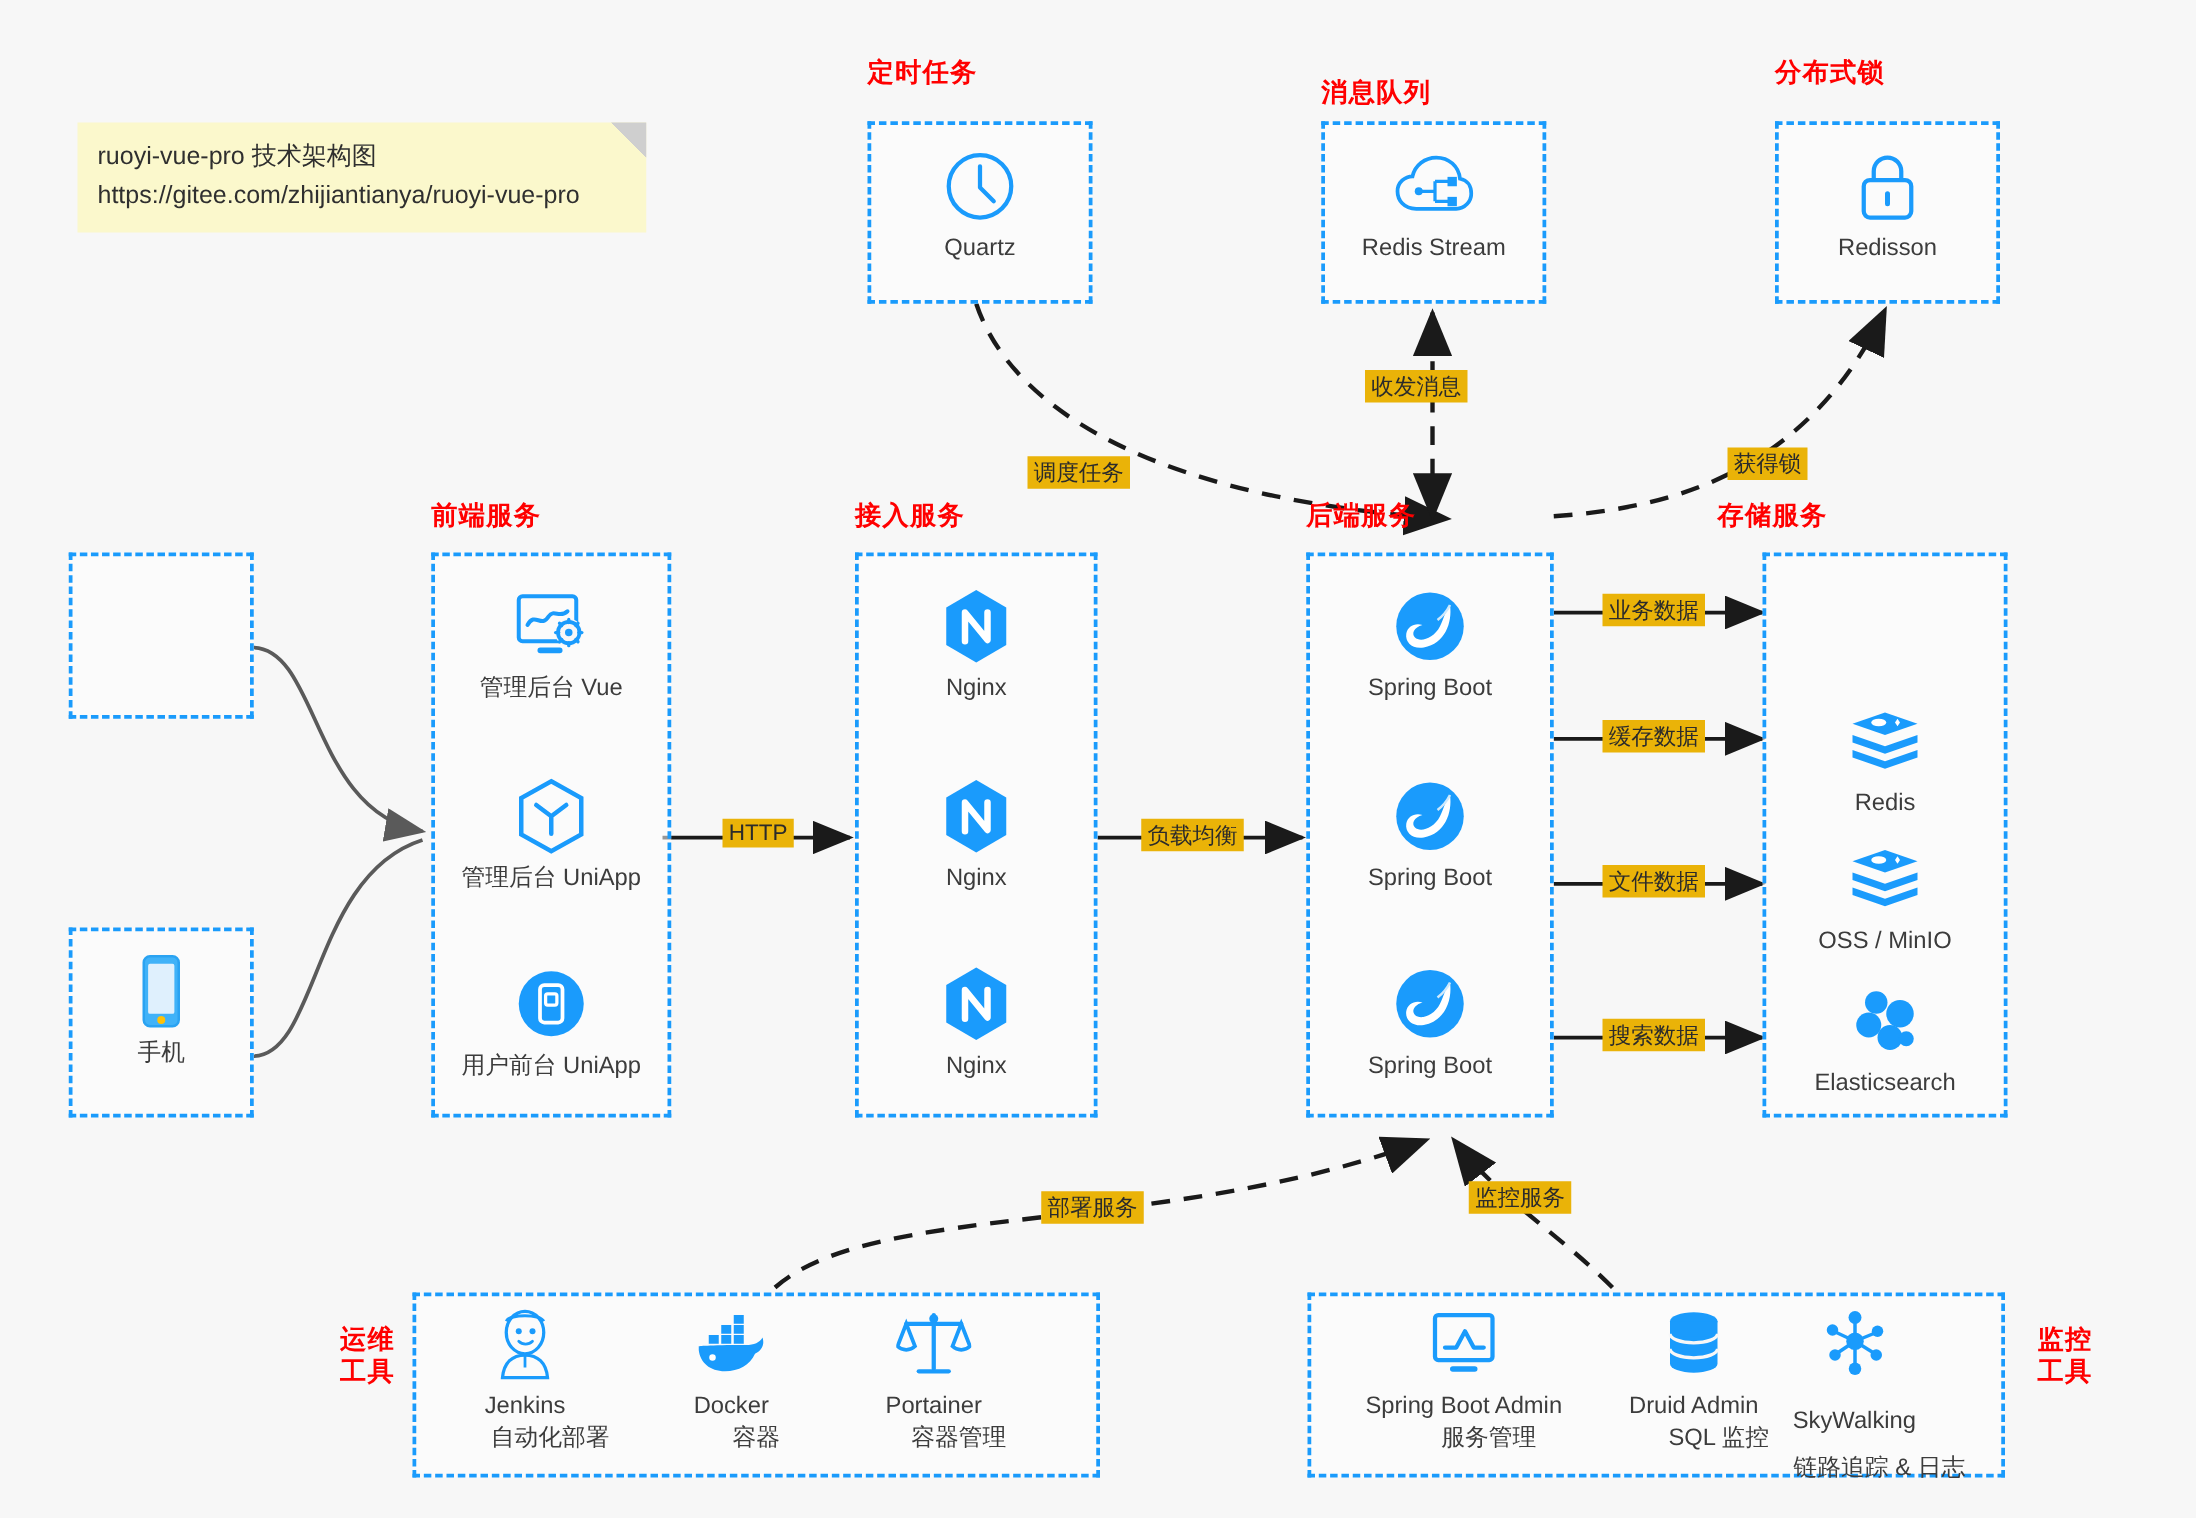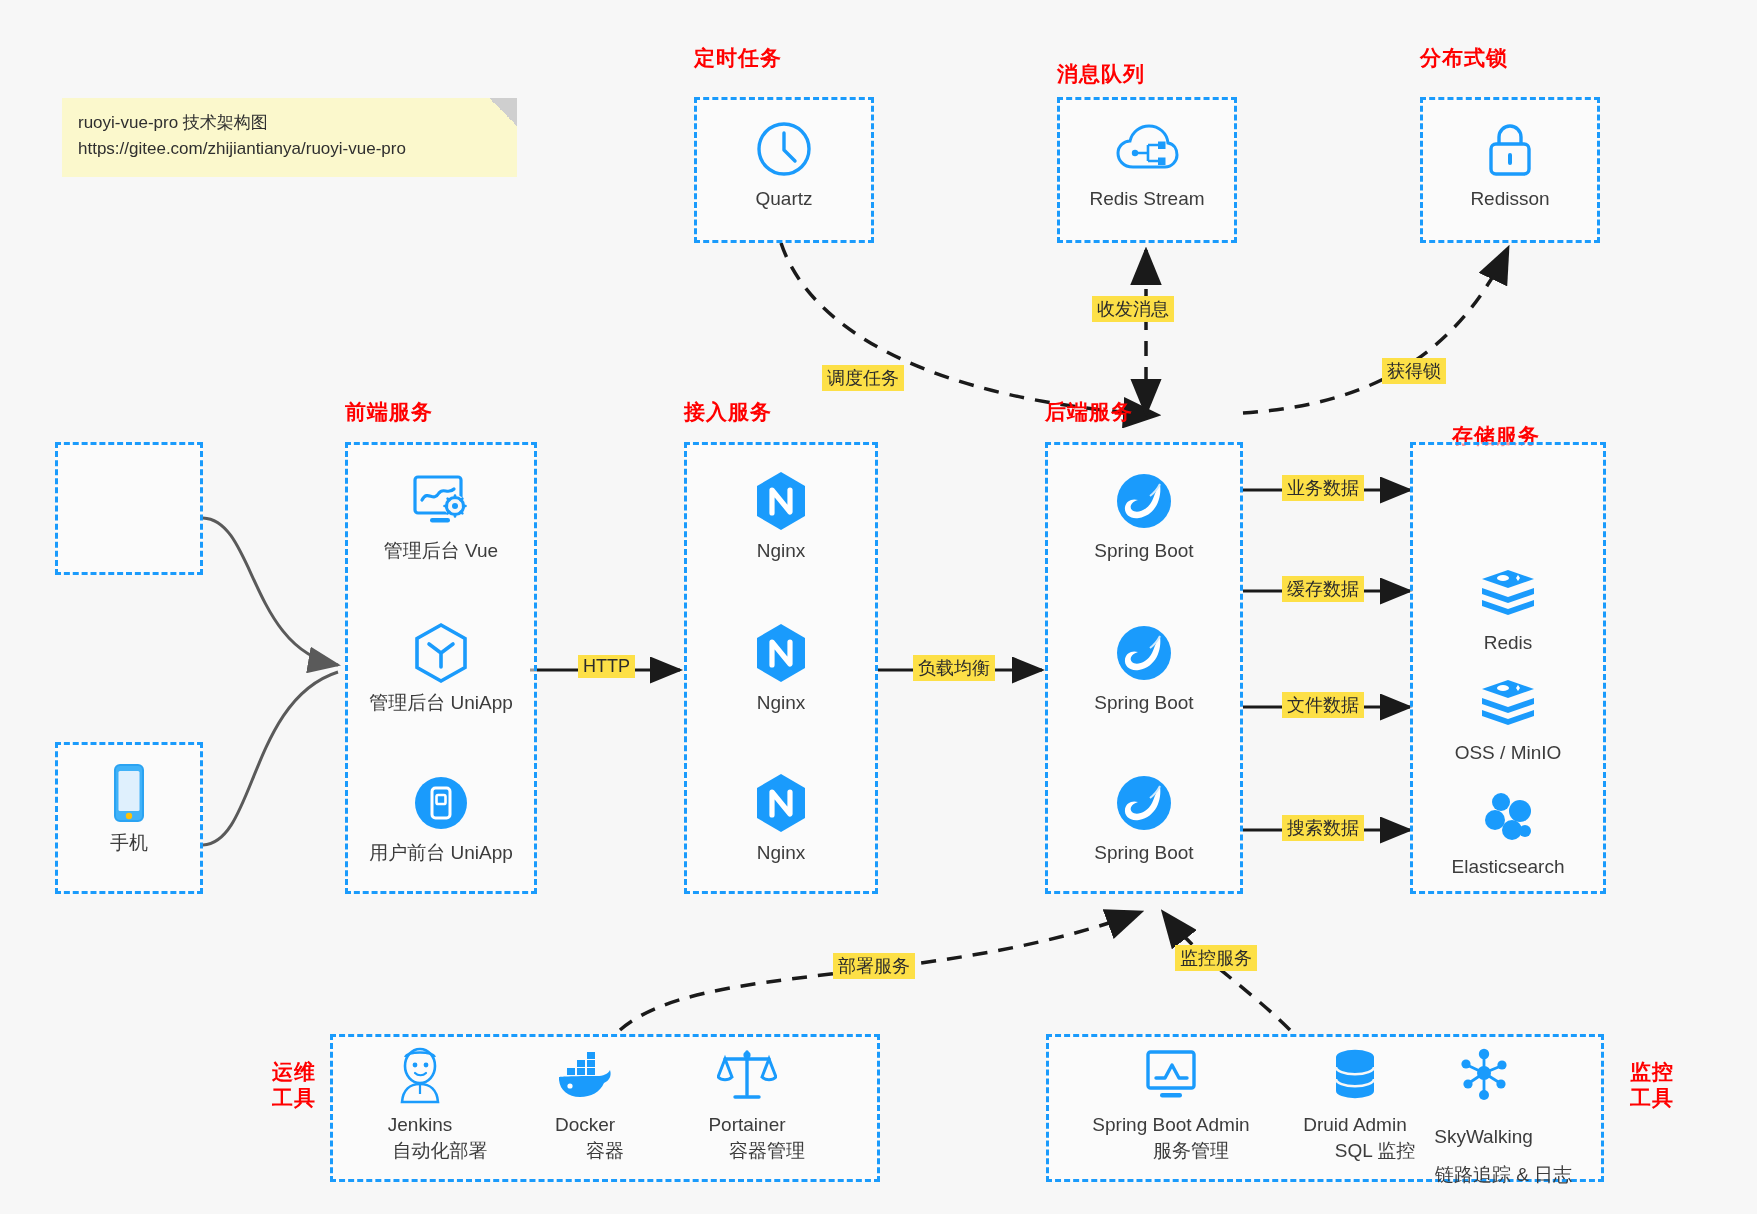--- a/index.html
+++ b/index.html
@@ -46,33 +46,33 @@
     font-size:19px;color:#3c3c3c;white-space:nowrap;text-align:center;line-height:1.3;
   }
   .node .lbl2{font-size:19px;color:#3c3c3c;white-space:nowrap;text-align:right;line-height:1.35;margin-left:40px;}
 
   
   .note{
     position:absolute;
     background:#fbf8cc;
     padding:12px 16px 14px 16px;
     box-sizing:border-box;
-    font-size:17px;color:#2f2f2f;line-height:1.55;
+    font-size:20px;color:#2f2f2f;line-height:1.55;
     white-space:nowrap;
   }
   .note .fold{
     position:absolute;right:0;top:0;width:28px;height:28px;
     background:linear-gradient(225deg,#cfcfcf 0%,#cfcfcf 50%,transparent 50%);
   }
 
   
   .elabel{
     position:absolute;
     font-size:18px;color:#2b2b2b;
-    background:#fde047;
+    background:#eab308;
     padding:1px 5px;
     white-space:nowrap;
   }
 </style>
 </head>
 <body>
 
 <div id="canvas">
 
   <svg class="wires" viewBox="0 0 1757 1214">
@@ -272,21 +272,21 @@
     <div class="ico">
       <svg width="60" height="60" viewBox="0 0 60 60">
         <circle cx="30" cy="30" r="27" fill="#1a9bfc"></circle>
         <path d="M46 13 C48 27 42 44 25 47 C16 48.5 10 43 11 36 C12 30 18 27 24 29 C17 31 15 36 18 39 C22 43 33 40 38 30 C41 24 42 18 46 13 Z" fill="#ffffff"></path>
         <path d="M46 13 C43 19 40 22 36 25" fill="none" stroke="#cfe9fb" stroke-width="2"></path>
       </svg>
     </div>
     <div class="lbl">Spring Boot</div>
   </div>
 
-  <div class="grp-title" style="left:1452px;top:398px;width:196px;margin-top:24px;">存储服务</div>
+  <div class="grp-title" style="left:1374px;top:398px;width:196px;">存储服务</div>
   <div class="group" style="left:1410px;top:442px;width:196px;height:452px;"></div>
   <div class="node" style="left:1433px;top:562px;">
     <div class="ico">
       <svg width="60" height="54" viewBox="0 0 60 54">
         <path d="M30 4 L56 13 L30 22 L4 13 Z" fill="#1a9bfc"></path>
         <path d="M4 22 L30 31 L56 22 L56 28 L30 37 L4 28 Z" fill="#1a9bfc"></path>
         <path d="M4 34 L30 43 L56 34 L56 40 L30 49 L4 40 Z" fill="#1a9bfc"></path>
         <ellipse cx="25" cy="12" rx="6" ry="3" fill="#ffffff"></ellipse>
         <path d="M40 9 L42 12 L40 15 L38 12 Z" fill="#ffffff"></path>
       </svg>

